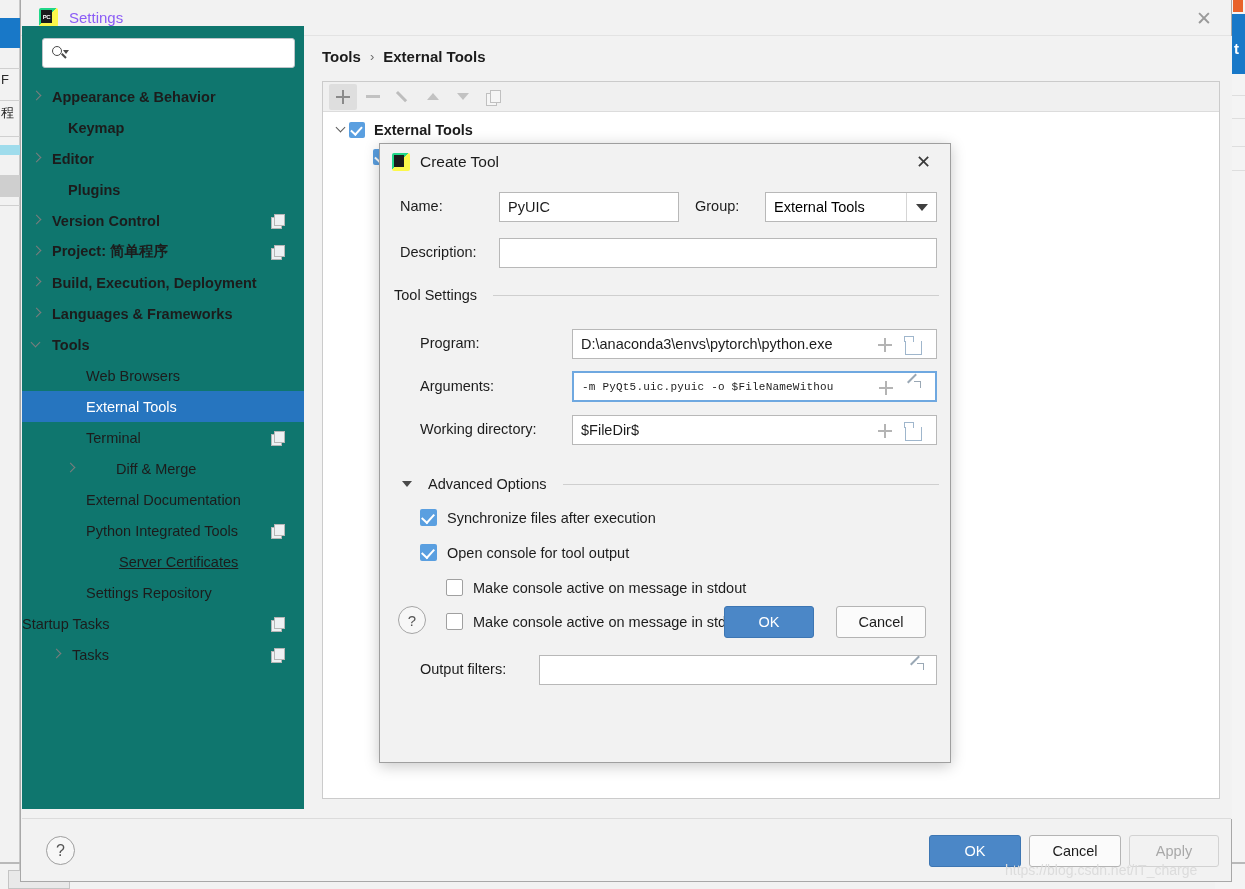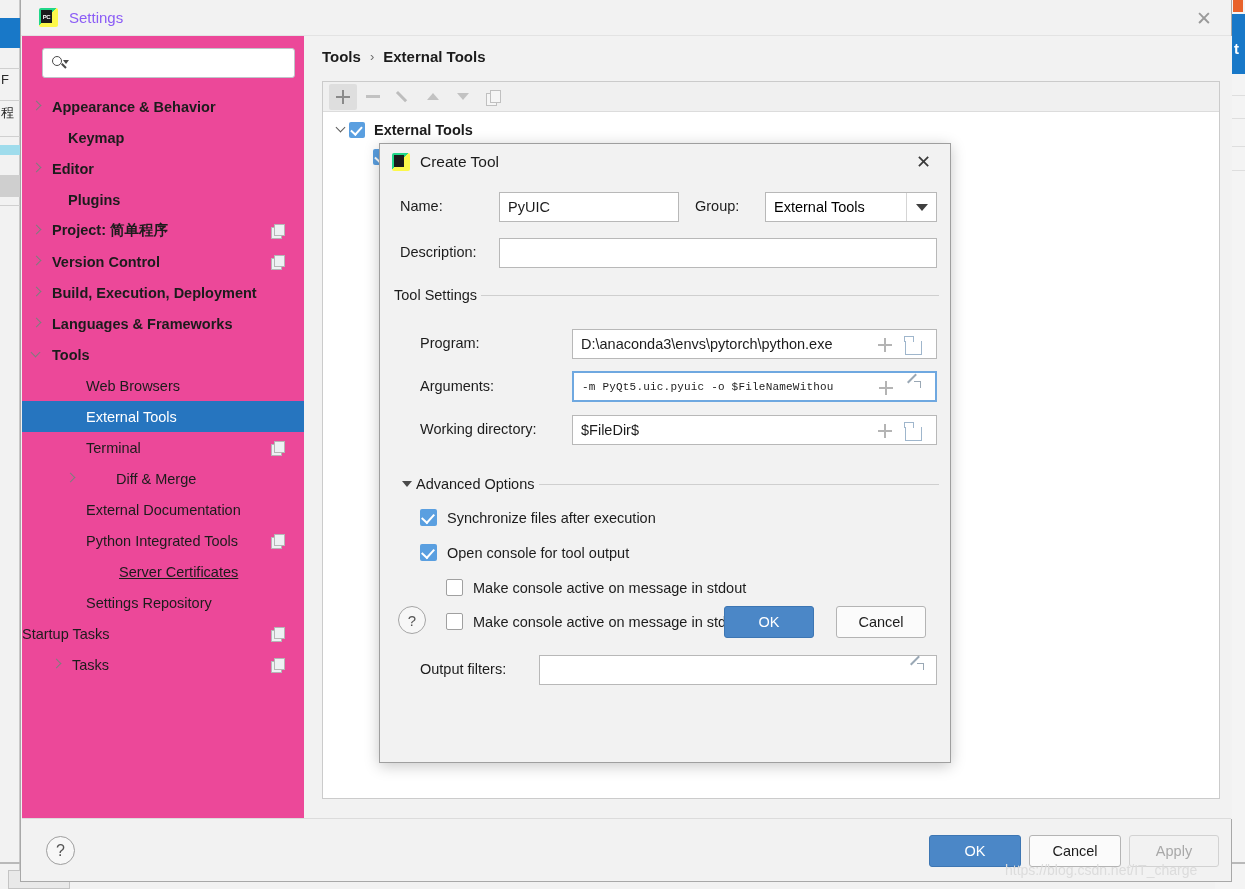--- a/index.html
+++ b/index.html
@@ -40,21 +40,21 @@
   .pc-icon { position: absolute; left: 18px; top: 8px; width: 19px; height: 19px; border-radius: 2px;
              background: linear-gradient(135deg, #21d789 0%, #21d789 45%, #fcf84a 46%, #fcf84a 100%);
              display: flex; align-items: center; justify-content: center; }
   .pc-icon::after { content: ""; position: absolute; left: 2px; top: 2px; width: 11px; height: 13px; background: #1b1b1b; }
   .pc-icon .pctxt { position: relative; z-index: 2; font-size: 6px; color: #fff; font-weight: bold; left: -2px; top: -1px; letter-spacing: -0.5px; }
   .win-title { position: absolute; left: 48px; top: 9px; font-size: 15px; color: #8b5cf6; }
   .win-close { position: absolute; right: 14px; top: 6px; width: 26px; height: 24px; color: #9a9a9a; font-size: 19px;
                display: flex; align-items: center; justify-content: center; cursor: pointer; }
 
   
-  .sidebar { position: absolute; left: 1px; top: 36px; width: 282px; height: 783px; background: #ec4899; }
+  .sidebar { position: absolute; left: 1px; top: 26px; width: 282px; height: 783px; background: #0f766e; }
   .search-wrap { position: absolute; left: 20px; top: 12px; width: 253px; height: 30px;
                  background: #fff; border: 1px solid #bfc4c9; border-radius: 3px; }
   .search-ico { position: absolute; left: 9px; top: 7px; width: 15px; height: 15px; }
   .search-ico .circ { position: absolute; left: 0; top: 0; width: 10px; height: 10px; border: 1.6px solid #4a4a4a; border-radius: 50%; }
   .search-ico .hdl { position: absolute; left: 8.5px; top: 9px; width: 6px; height: 1.6px; background: #4a4a4a; transform: rotate(45deg); }
   .search-ico .car { position: absolute; left: 11px; top: 4px; width: 0; height: 0;
                      border-left: 3px solid transparent; border-right: 3px solid transparent; border-top: 4px solid #4a4a4a; }
 
   .tree { position: absolute; left: 0; top: 55px; width: 282px; }
   .tnode { position: relative; height: 31px; display: flex; align-items: center; cursor: pointer; }
@@ -135,21 +135,21 @@
 
   .in-plus { position: absolute; width: 14px; height: 14px; }
   .in-plus::before { content:""; position:absolute; left:0; top:6px; width:14px; height:2.2px; background:#b4b4b4; }
   .in-plus::after  { content:""; position:absolute; left:6px; top:0; width:2.2px; height:14px; background:#b4b4b4; }
   .in-folder { position: absolute; width: 17px; height: 14px; border: 1.6px solid #9fb6cc; border-top: none; background: transparent; }
   .in-folder::before { content:""; position:absolute; left:-1.6px; top:-5px; width:8px; height:5px; border:1.6px solid #9fb6cc; border-bottom:none; }
   .in-expand { position: absolute; width: 15px; height: 15px; }
   .in-expand::before { content:""; position:absolute; left:1px; top:1px; width:12px; height:1.6px; background:#9aa8b5; transform: rotate(-45deg); transform-origin: left top; }
   .in-expand::after { content:""; position:absolute; right:0px; top:0px; width:6px; height:6px; border-top:1.6px solid #9aa8b5; border-right:1.6px solid #9aa8b5; }
 
-  .grp { position: absolute; display: flex; align-items: center; gap: 4px; }
+  .grp { position: absolute; display: flex; align-items: center; gap: 16px; }
   .grp .gtxt { font-size: 14.5px; color: #1c1c1c; white-space: nowrap; }
   .grp .gline { height: 1px; background: #cfcfcf; }
   .tri-down { width:0;height:0;border-left:5px solid transparent;border-right:5px solid transparent;border-top:6px solid #4a4a4a; }
 
   .chk-row { position: absolute; display: flex; align-items: center; gap: 10px; cursor: pointer; }
   .chk { width: 17px; height: 17px; border-radius: 2px; background: #5a9fe0; position: relative; flex: none; }
   .chk::after { content:""; position:absolute; left:4px; top:2px; width:6px; height:10px; border-right:2.2px solid #fff; border-bottom:2.2px solid #fff; transform: rotate(42deg); }
   .chk.off { background: #fff; border: 1px solid #a0a0a0; }
   .chk.off::after { display: none; }
   .chk-lbl { font-size: 14.5px; color: #1c1c1c; }
@@ -222,26 +222,26 @@
           </div>
           <div class="tnode">
             <span class="tarrow" style="left: 8px;"></span>
             <span class="tlabel bold" style="margin-left: 30px;">Editor</span>
           </div>
           <div class="tnode">
             <span class="tlabel bold" style="margin-left: 46px;">Plugins</span>
           </div>
           <div class="tnode">
             <span class="tarrow" style="left: 8px;"></span>
+            <span class="tlabel bold" style="margin-left: 30px;">Version Control</span>
+            <span class="copy-ico"></span>
+          </div>
+          <div class="tnode">
+            <span class="tarrow" style="left: 8px;"></span>
             <span class="tlabel bold" style="margin-left: 30px;">Project: 简单程序</span>
-            <span class="copy-ico"></span>
-          </div>
-          <div class="tnode">
-            <span class="tarrow" style="left: 8px;"></span>
-            <span class="tlabel bold" style="margin-left: 30px;">Version Control</span>
             <span class="copy-ico"></span>
           </div>
           <div class="tnode">
             <span class="tarrow" style="left: 8px;"></span>
             <span class="tlabel bold" style="margin-left: 30px;">Build, Execution, Deployment</span>
           </div>
           <div class="tnode">
             <span class="tarrow" style="left: 8px;"></span>
             <span class="tlabel bold" style="margin-left: 30px;">Languages &amp; Frameworks</span>
           </div>

